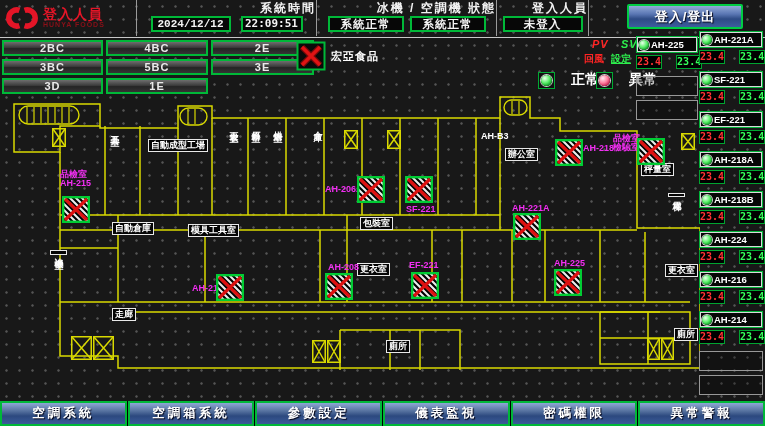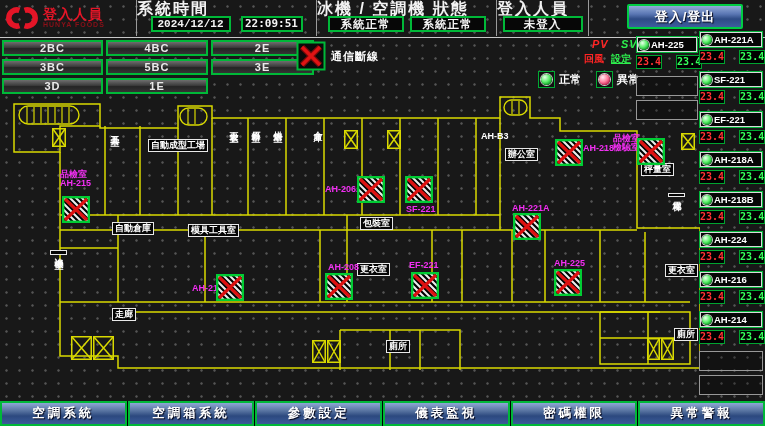--- a/index.html
+++ b/index.html
@@ -7,21 +7,21 @@
     background-color:#181818;
     background-image:radial-gradient(circle, rgba(215,215,215,.32) .8px, rgba(0,0,0,0) 1.6px);
     background-size:13px 13px;
     font-family:"Liberation Sans",sans-serif;-webkit-font-smoothing:antialiased;}
   
   .header{position:absolute;left:0;top:0;width:765px;height:37px;border-bottom:1px solid #c8c8c8;}
   .hsec{position:absolute;top:0;height:36px;box-sizing:border-box;}
   .logo{left:0;width:137px;border-right:1px solid #9a9a9a;display:flex;align-items:center;gap:4px;padding-left:5px;}
   .brand-cn{color:#e41527;font-size:14px;font-weight:bold;letter-spacing:1px;line-height:13px;}
   .brand-en{color:#8a1018;font-size:7px;font-weight:bold;letter-spacing:1px;}
-  .sec-label{color:#f2f2f2;font-size:16px;font-weight:bold;text-align:left;height:16px;line-height:17px;letter-spacing:2px;}
+  .sec-label{color:#f2f2f2;font-size:12px;font-weight:bold;text-align:right;height:16px;line-height:17px;letter-spacing:2px;}
   .boxrow{display:flex;justify-content:center;gap:10px;}
   .gbox{box-sizing:border-box;border:2px solid #00b838;background:#070707;color:#f4f4f4;
     font-weight:bold;text-align:center;height:16px;line-height:12px;}
   .seg{font-family:"DejaVu Sans Mono",monospace;font-size:11px;}
   .stat{font-size:11.5px;letter-spacing:1px;}
   .sec-time{left:137px;width:180px;border-right:1px solid #9a9a9a;}
   .sec-status{left:317px;width:180px;border-right:1px solid #9a9a9a;}
   .sec-login{left:497px;width:92px;border-right:1px solid #9a9a9a;}
   .login-btn{position:absolute;left:627px;top:4px;width:116px;height:25px;box-sizing:border-box;
     border:2px solid #00cc44;border-radius:2px;color:#fff;font-size:13px;font-weight:bold;letter-spacing:1px;
@@ -29,21 +29,21 @@
     background:linear-gradient(180deg,#93abd8 0%,#5b77b4 38%,#2e4b85 62%,#3c5d9e 100%);cursor:pointer;}
   
   .floor-rows{position:absolute;left:2px;top:40px;}
   .fb-row{display:flex;gap:3px;margin-bottom:3px;}
   .floor-btn{box-sizing:border-box;height:16px;border:2px solid #00b838;color:#eaeaea;
     font-size:11px;font-weight:bold;text-align:center;line-height:12px;letter-spacing:1px;
     background:linear-gradient(180deg,#6e6e6e 0%,#3c3c3c 45%,#242424 55%,#343434 100%);cursor:pointer;}
   
   .comm-legend{position:absolute;left:296px;top:41px;display:flex;align-items:center;gap:5px;}
   .comm-label{color:#fff;font-size:11px;font-weight:bold;letter-spacing:1px;}
-  .mini-legend{position:absolute;display:flex;align-items:center;gap:4px;color:#fff;font-size:11px;font-weight:bold;}
+  .mini-legend{position:absolute;display:flex;align-items:flex-end;gap:16px;color:#fff;font-size:14px;font-weight:bold;}
   .led{display:inline-block;border-radius:50%;}
   .led-green{background:radial-gradient(circle at 35% 30%,#eaffea,#57ee68 45%,#0b8f22 78%,#064d12);}
   .led-pink{background:radial-gradient(circle at 35% 30%,#ffeaf1,#ff7f9f 45%,#c22050 78%,#5e0f26);}
   .bezel{display:inline-flex;align-items:center;justify-content:center;width:15px;height:15px;
     border:1px solid #00aa33;background:#101010;}
   .bezel .led{width:11px;height:11px;box-shadow:0 0 0 1px #cfcfcf;}
   .pvsv{position:absolute;font-weight:bold;font-size:11px;font-style:italic;letter-spacing:1px;}
   .red-t{color:#ff2424;} .grn-t{color:#2dee4d;}
   .pvsv2{position:absolute;font-weight:bold;font-size:10px;}
   
@@ -135,21 +135,21 @@
     </div>
 
   <div class="comm-legend">
     <span style="line-height:0;">
       <svg width="30" height="30" viewBox="0 0 30 30">
         <rect x="1.5" y="1.5" width="27" height="27" fill="#0a0a0a" stroke="#00b838" stroke-width="2"></rect>
         <path d="M6 6 L24 24 M24 6 L6 24" stroke="#7a0a0a" stroke-width="6"></path>
         <path d="M6 6 L24 24 M24 6 L6 24" stroke="#e01414" stroke-width="3.2"></path>
       </svg>
     </span>
-    <span class="comm-label">通信斷線</span>
+    <span class="comm-label">宏亞食品</span>
   </div>
 
   <div class="mini-legend" style="left:538px;top:71px;">
     <span class="bezel">
         <span class="led led-green"></span>
       </span>
     <span>正常</span>
   </div>
   <div class="mini-legend" style="left:596px;top:71px;">
     <span class="bezel">

